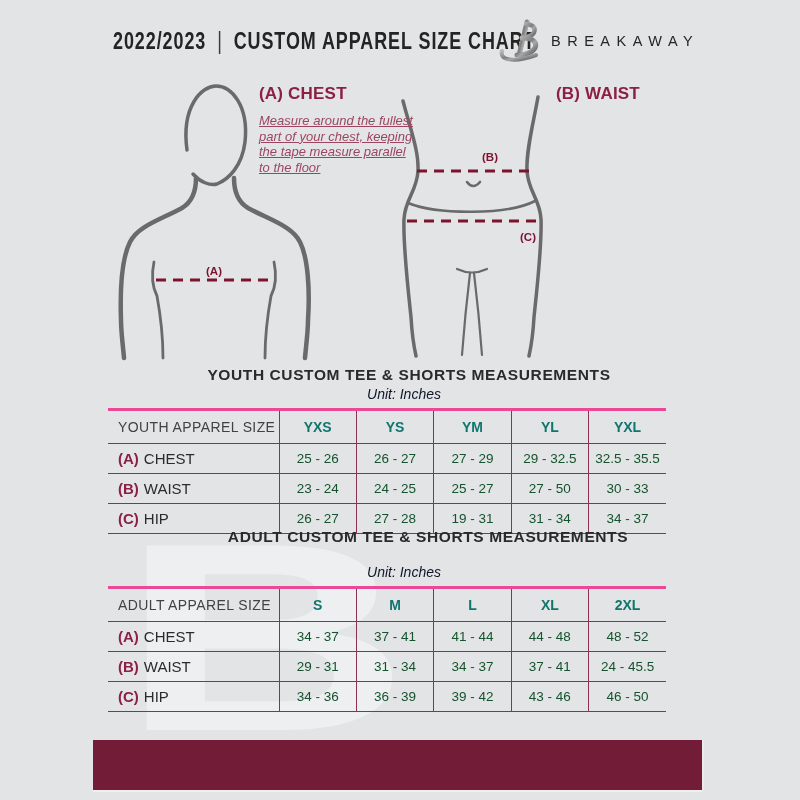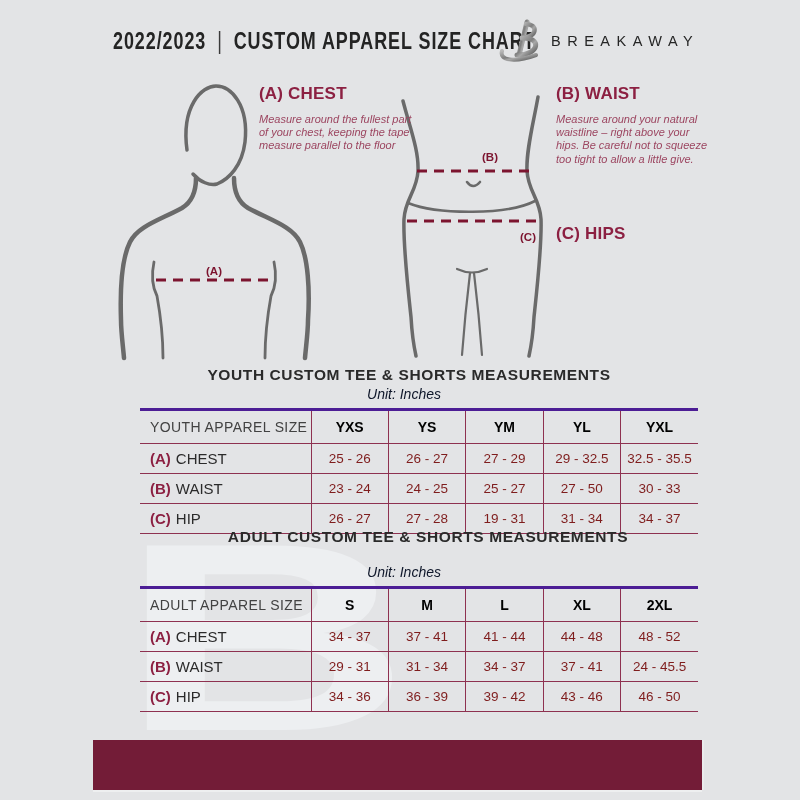--- a/index.html
+++ b/index.html
@@ -27,22 +27,22 @@
     white-space: nowrap;
   }
 
   
   .instr { position: absolute; width: 155px; z-index: 2; }
   .instr .instr-heading {
     margin: 0 0 9px 0; font-size: 17px; font-weight: 800;
     color: #8c2042; letter-spacing: 0.2px;
   }
   .instr .instr-body {
-    margin: 0; font-style: italic; font-size: 11px; line-height: 1.2;
-    color: #9c4560; white-space: pre-line;
+    margin: 0; font-style: italic; font-size: 13px; line-height: 1.2;
+    color: #9c4560; white-space: pre-line; text-decoration: underline;
   }
   .instr-a { left: 259px; top: 84px; }
   .instr-b { left: 556px; top: 84px; }
   .instr-c { left: 556px; top: 224px; }
 
   .figure-left  { position: absolute; left: 108px; top: 80px; z-index: 1; }
   .figure-right { position: absolute; left: 393px; top: 93px; z-index: 1; }
   .fig-label { font-family: "Liberation Sans", sans-serif; font-size: 11.5px; font-weight: 700; fill: #7c142f; }
 
   
@@ -54,39 +54,39 @@
     position: absolute; left: 4px; width: 800px; text-align: center;
     font-style: italic; font-size: 14px; color: #0f172a; z-index: 2;
   }
   .youth-title { top: 366px; padding-left: 18px; }
   .youth-unit  { top: 386px; }
   .adult-title { top: 528px; margin-left: 28px; }
   .adult-unit  { top: 564px; }
 
   
   table.size-table {
-    position: absolute; left: 140px; width: 558px;
+    position: absolute; left: 108px; width: 558px;
     border-collapse: collapse; table-layout: fixed;
-    border-top: 3px solid #4c1d95; z-index: 2;
+    border-top: 3px solid #ec4899; z-index: 2;
     background: transparent;
   }
   .youth-table { top: 408px; }
   .adult-table { top: 586px; }
   col.label-col { width: 171px; }
   col.size-col  { width: 77.4px; }
   .size-table tr { border-bottom: 1.5px solid #8e3150; }
   .size-table td { padding: 0; text-align: center; vertical-align: middle; }
   .size-table td + td { border-left: 1.5px solid #8e3150; }
   .size-table tr.head-row td { height: 34px; }
-  .size-table tr.data-row td { height: 30px; font-size: 13.5px; color: #7f1d1d; }
+  .size-table tr.data-row td { height: 30px; font-size: 13.5px; color: #14532d; }
   td.label-head {
     text-align: left; padding-left: 10px;
     font-size: 14px; color: #424242; letter-spacing: 0.4px;
   }
-  td.size-head { font-weight: 700; font-size: 14px; color: #000000; }
+  td.size-head { font-weight: 700; font-size: 14px; color: #0f766e; }
   td.row-label { text-align: left !important; padding-left: 10px !important; font-size: 15px !important; color: #2b2b2b !important; }
   td.row-label .prefix { color: #8c2042; font-weight: 700; margin-right: 5px; }
 
   
   .watermark {
     position: absolute; left: 120px; top: 528px;
     font-size: 268px; font-weight: 700; line-height: 0.82;
     color: #edeff1; z-index: 0;
     transform: scaleX(1.5); transform-origin: left top;
     user-select: none;
@@ -158,24 +158,22 @@
   <text class="fig-label" x="97" y="68" text-anchor="middle">(B)</text>
   <text class="fig-label" x="135" y="148" text-anchor="middle">(C)</text>
 </svg>
 
 <div class="instr instr-a">
   <h3 class="instr-heading">(A) CHEST</h3>
   <p class="instr-body">Measure around the fullest part of your chest, keeping the tape measure parallel to the floor</p>
 </div>
 <div class="instr instr-b">
   <h3 class="instr-heading">(B) WAIST</h3>
-  <p class="instr-body">Measure around your natural waistline – right above your hips. Be careful not to squeeze too tight to allow a little give.</p>
 </div>
 <div class="instr instr-c">
-  <h3 class="instr-heading">(C) HIPS</h3>
 </div>
 
 <div class="section-title youth-title">YOUTH CUSTOM TEE &amp; SHORTS MEASUREMENTS</div>
 <div class="unit-line youth-unit">Unit: Inches</div>
 
 <table class="size-table youth-table">
   <colgroup>
     <col class="label-col">
       <col class="size-col">
       <col class="size-col">

